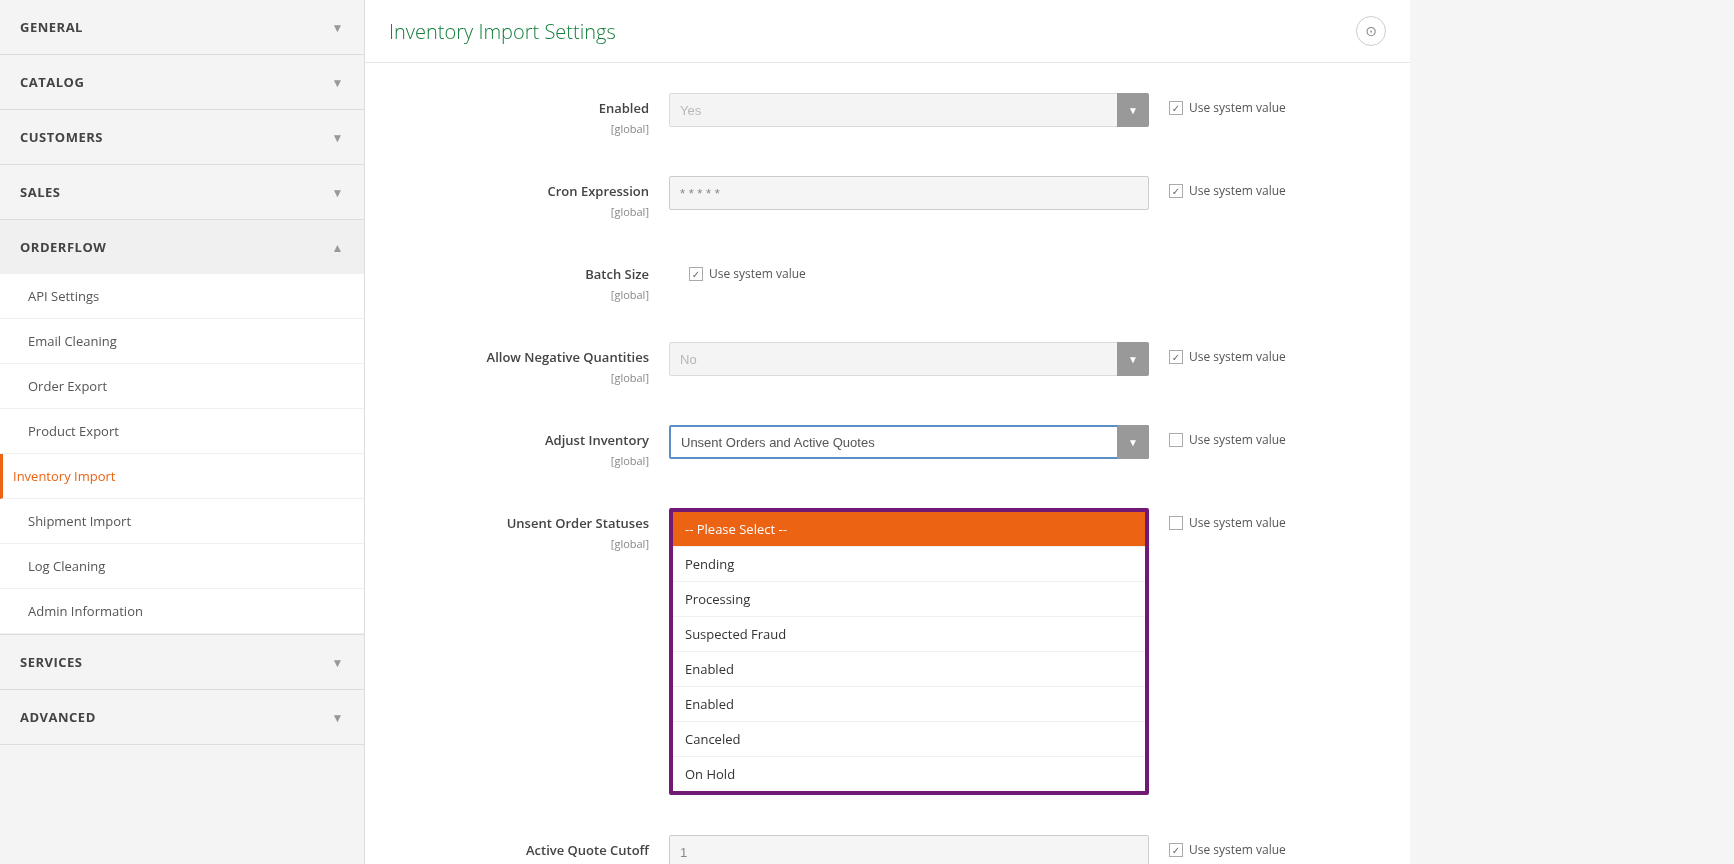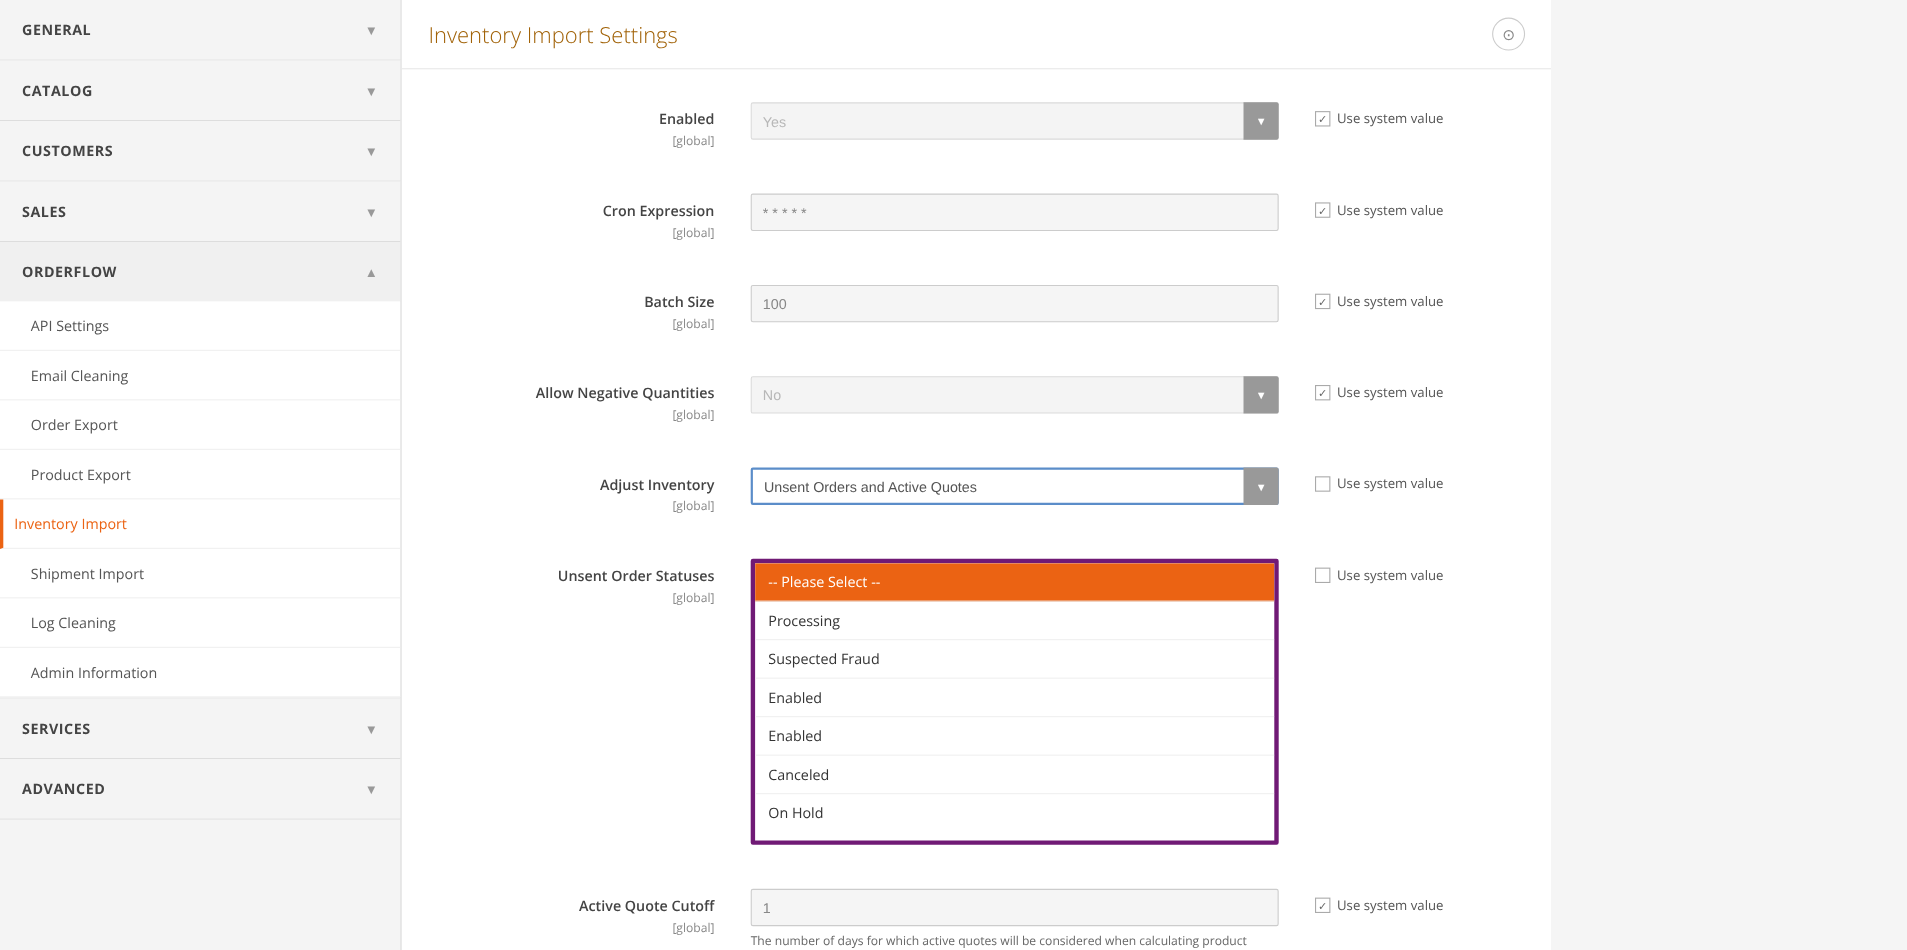--- a/index.html
+++ b/index.html
@@ -44,41 +44,40 @@
 
     
     .main { flex: 1; overflow-y: auto; background: #fff; }
 
     .main-header {
       display: flex; align-items: center; justify-content: space-between;
       padding: 16px 24px;
       border-bottom: 1px solid #e8e8e8;
       background: #fff;
     }
-    .main-title { font-size: 20px; font-weight: 300; color: #a16207; }
+    .main-title { font-size: 20px; font-weight: 300; color: #15803d; }
     .collapse-btn {
       width: 30px; height: 30px;
       border: 1px solid #ccc;
       border-radius: 50%;
       background: #fff;
       display: flex; align-items: center; justify-content: center;
       cursor: pointer;
       font-size: 14px;
       color: #888;
     }
 
     .main-content { padding: 30px 24px; }
 
     
     .form-row {
       display: flex;
       align-items: flex-start;
       margin-bottom: 20px;
       padding-bottom: 20px;
-      gap: 13px;
     }
 
     .form-label-col {
       width: 280px;
       min-width: 280px;
       text-align: right;
       padding-right: 20px;
       padding-top: 6px;
     }
     .form-label {
@@ -279,21 +278,20 @@
         <div class="form-row">
           <div class="form-label-col"><span class="form-label">Cron Expression</span><span class="form-label-sub">[global]</span></div>
           <div class="form-control-col"><input type="text" class="form-input" placeholder="* * * * *" disabled="" value="* * * * *" style=""></div>
           <div class="form-system-col">
             <div class="checkbox-icon checked">✓</div>
             <span>Use system value</span>
           </div>
         </div>
         <div class="form-row">
           <div class="form-label-col"><span class="form-label">Batch Size</span><span class="form-label-sub">[global]</span></div>
-          <div class="form-control-col"><input type="text" class="form-input" placeholder="100" disabled="" value="100" style=""></div>
           <div class="form-system-col">
             <div class="checkbox-icon checked">✓</div>
             <span>Use system value</span>
           </div>
         </div>
         <div class="form-row">
           <div class="form-label-col"><span class="form-label">Allow Negative Quantities</span><span class="form-label-sub">[global]</span></div>
           <div class="form-control-col">
             <div class="select-wrapper">
               <select class="form-select" disabled=""><option>Yes</option><option selected="">No</option></select>
@@ -316,20 +314,21 @@
           <div class="form-system-col">
             <div class="checkbox-icon unchecked"></div>
             <span>Use system value</span>
           </div>
         </div>
         <div class="form-row">
           <div class="form-label-col"><span class="form-label">Unsent Order Statuses</span><span class="form-label-sub">[global]</span></div>
           <div class="form-control-col">
             <div class="multi-select-area">
               <div class="dropdown-option selected">-- Please Select --</div>
+              <div class="dropdown-option">Pending</div>
               <div class="dropdown-option">Processing</div>
               <div class="dropdown-option">Suspected Fraud</div>
               <div class="dropdown-option">Enabled</div>
               <div class="dropdown-option">Enabled</div>
               <div class="dropdown-option">Canceled</div>
               <div class="dropdown-option">On Hold</div>
             </div>
           </div>
           <div class="form-system-col">
             <div class="checkbox-icon unchecked"></div>

